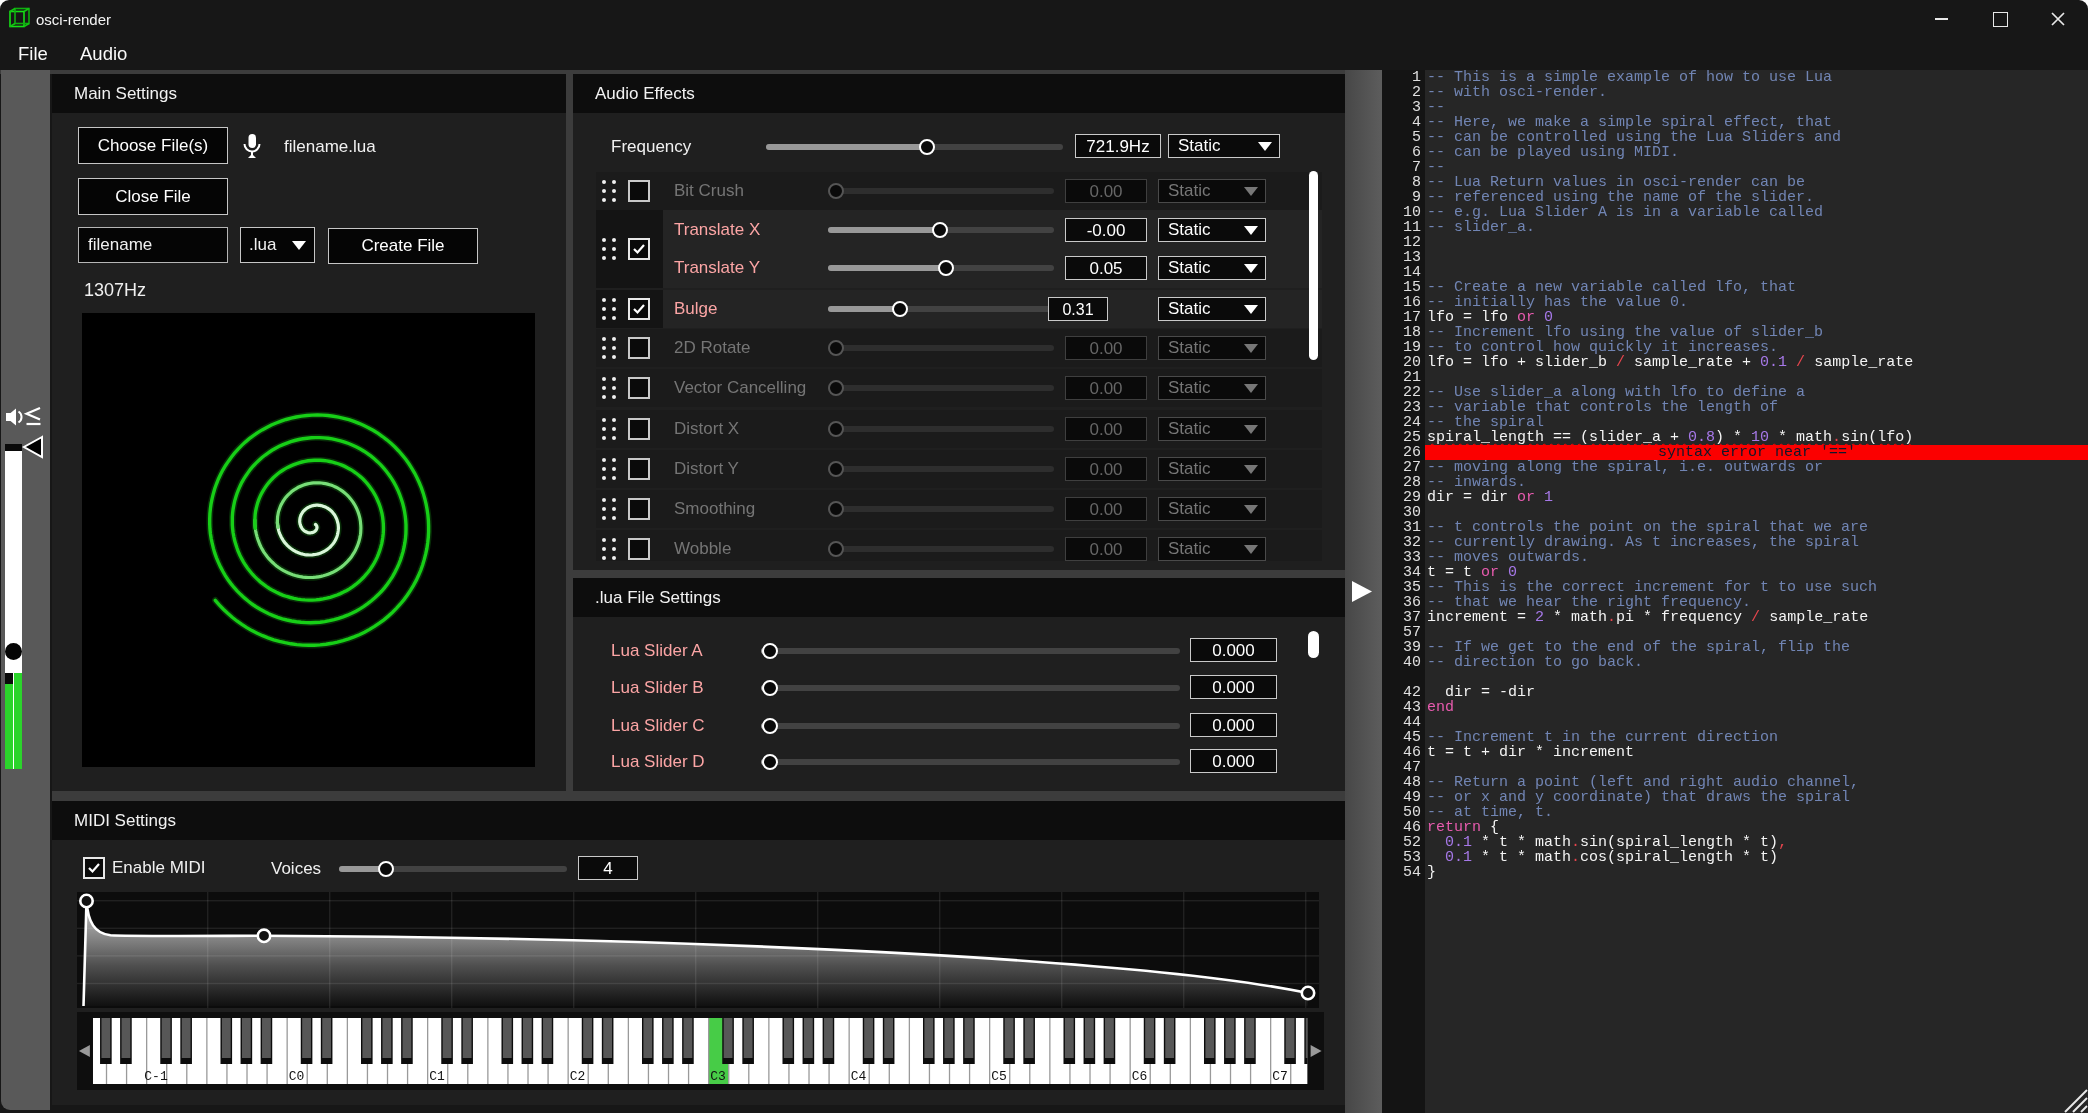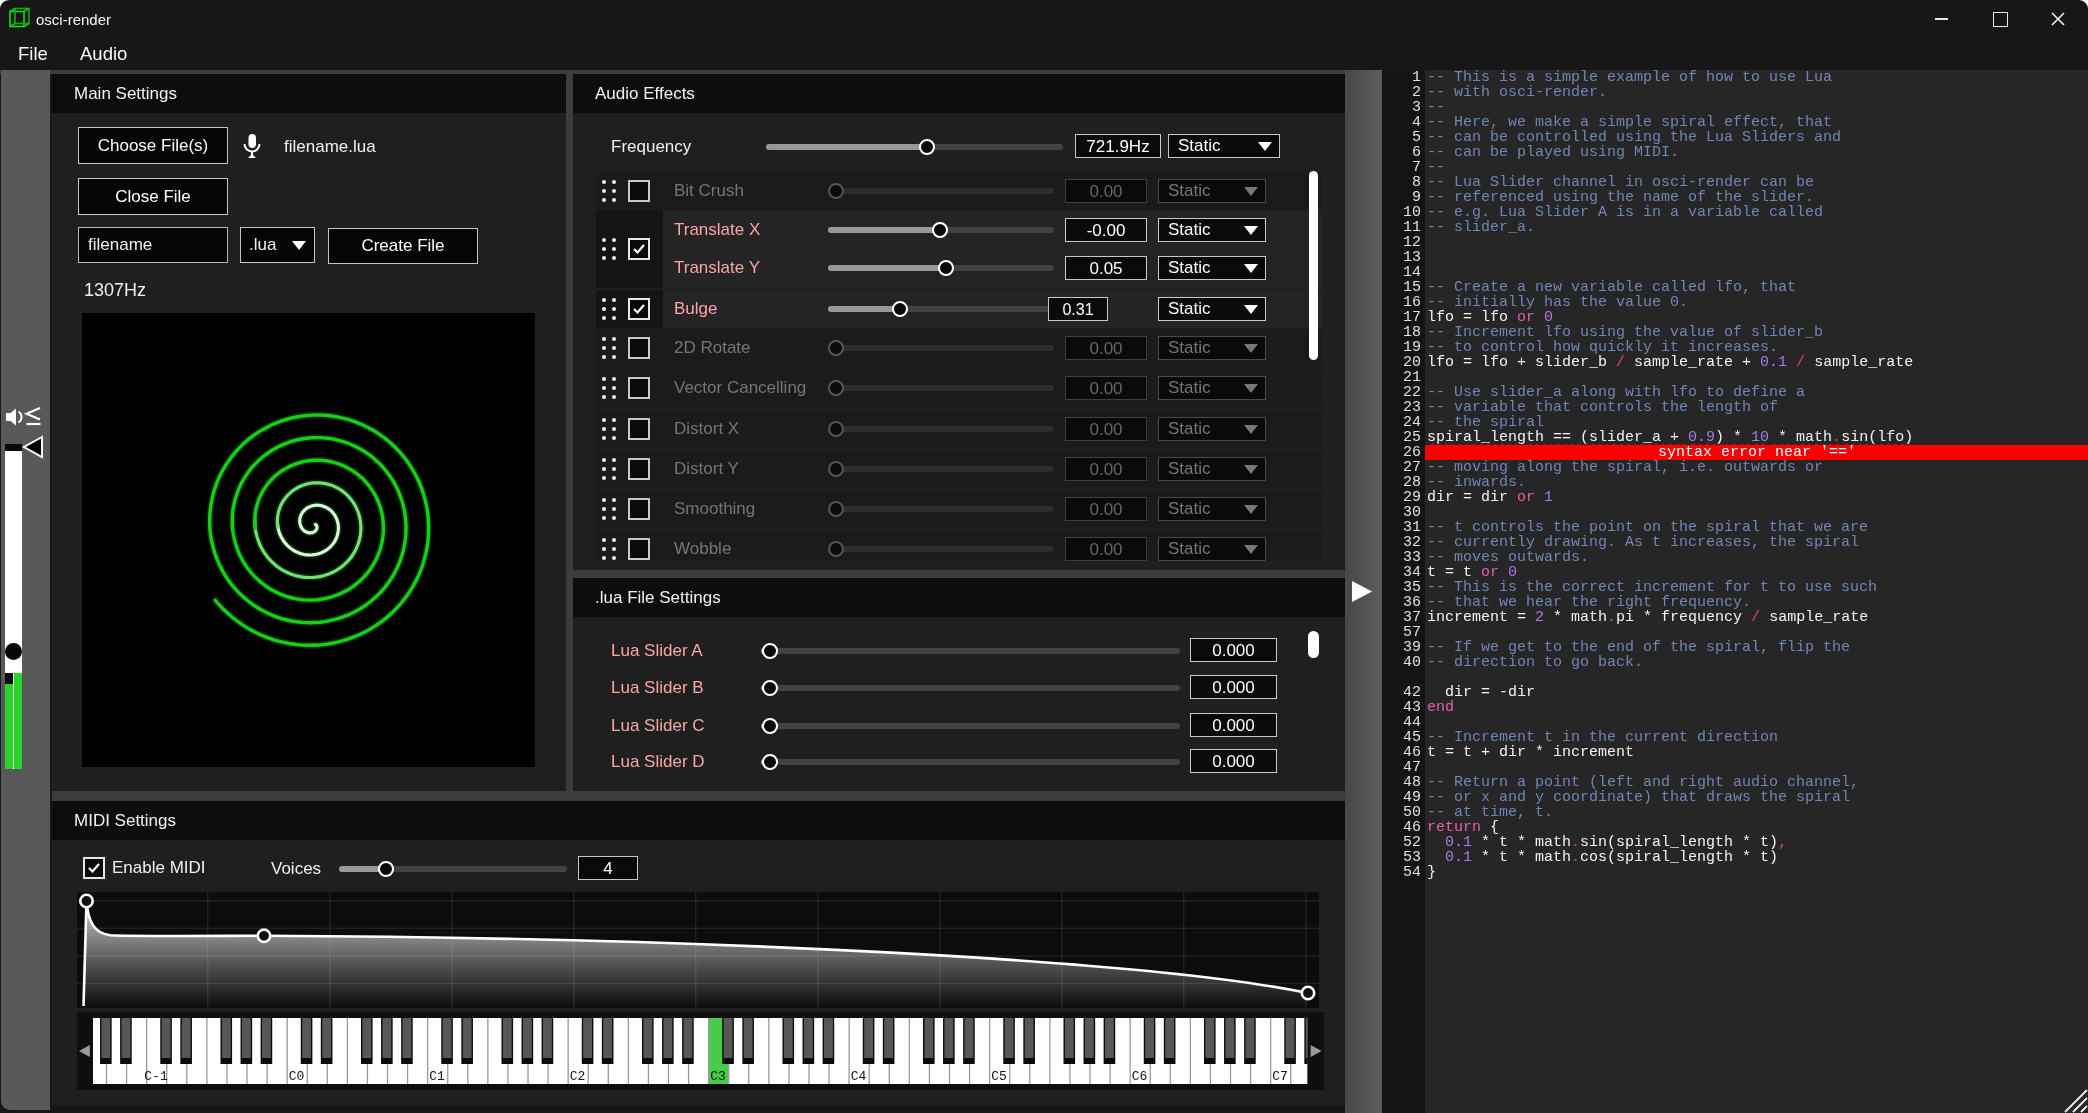--- a/index.html
+++ b/index.html
@@ -23,21 +23,21 @@
 .arr.dis2{border-top-color:#777}
 .elab{position:absolute;font-size:17px;color:#fca5a5;line-height:20px}
 .elab.dis3{color:#757575}
 .eline{position:absolute;left:1382px;width:706px;height:15px;font-family:"Liberation Mono",monospace;
  font-size:15px;line-height:15px;white-space:pre}
 .lnum{position:absolute;left:0;width:39px;text-align:right;color:#e0e0e0;background:#141414;height:15px;display:inline-block}
 .codetxt{position:absolute;left:45px}
 .w{color:#f4f4f4}.c{color:#7185b4}.k{color:#e85baf}.n{color:#a678e8}.o{color:#e5454d}
 .squig{text-decoration:underline wavy #f00 1px;text-underline-offset:2px}
 .errbar{position:absolute;left:43px;right:0;top:0;height:15px;background:#fb0000}
-.errtxt{position:absolute;left:233px;color:#ffffff;font-size:15px}
+.errtxt{position:absolute;left:233px;color:#0f172a;font-size:15px}
 </style></head><body>
 <div id="win">
 
 <svg class="abs" style="left:9px;top:7px" width="22" height="23" viewBox="0 0 22 23">
  <g fill="none" stroke="#16e016" stroke-width="1.6">
  <rect x="1" y="4.5" width="14" height="15"></rect>
  <rect x="6" y="1.5" width="14" height="15" stroke="#0fae0f"></rect>
  <path d="M1 4.5 L6 1.5 M15 4.5 L20 1.5 M1 19.5 L6 16.5 M15 19.5 L20 16.5" stroke="#12c512"></path>
  </g>
     </svg>
@@ -587,38 +587,38 @@
 
 <div class="abs" style="left:1382px;top:70px;width:706px;height:1043px;background:#262626"></div>
 <div class="abs" style="left:1382px;top:70px;width:43px;height:1043px;background:#141414"></div>
 <div class="eline" style="top:70px"><span class="lnum">1</span><span class="codetxt"><span class="c">-- This is a simple example of how to use Lua</span></span></div>
     <div class="eline" style="top:85px"><span class="lnum">2</span><span class="codetxt"><span class="c">-- with osci-render.</span></span></div>
     <div class="eline" style="top:100px"><span class="lnum">3</span><span class="codetxt"><span class="c">--</span></span></div>
     <div class="eline" style="top:115px"><span class="lnum">4</span><span class="codetxt"><span class="c">-- Here, we make a simple spiral effect, that</span></span></div>
     <div class="eline" style="top:130px"><span class="lnum">5</span><span class="codetxt"><span class="c">-- can be controlled using the Lua Sliders and</span></span></div>
     <div class="eline" style="top:145px"><span class="lnum">6</span><span class="codetxt"><span class="c">-- can be played using MIDI.</span></span></div>
     <div class="eline" style="top:160px"><span class="lnum">7</span><span class="codetxt"><span class="c">--</span></span></div>
-    <div class="eline" style="top:175px"><span class="lnum">8</span><span class="codetxt"><span class="c">-- Lua Slider channel in osci-render can be</span></span></div>
+    <div class="eline" style="top:175px"><span class="lnum">8</span><span class="codetxt"><span class="c">-- Lua Return values in osci-render can be</span></span></div>
     <div class="eline" style="top:190px"><span class="lnum">9</span><span class="codetxt"><span class="c">-- referenced using the name of the slider.</span></span></div>
     <div class="eline" style="top:205px"><span class="lnum">10</span><span class="codetxt"><span class="c">-- e.g. Lua Slider A is in a variable called</span></span></div>
     <div class="eline" style="top:220px"><span class="lnum">11</span><span class="codetxt"><span class="c">-- slider_a.</span></span></div>
     <div class="eline" style="top:235px"><span class="lnum">12</span><span class="codetxt"></span></div>
     <div class="eline" style="top:250px"><span class="lnum">13</span><span class="codetxt"></span></div>
     <div class="eline" style="top:265px"><span class="lnum">14</span><span class="codetxt"></span></div>
     <div class="eline" style="top:280px"><span class="lnum">15</span><span class="codetxt"><span class="c">-- Create a new variable called lfo, that</span></span></div>
     <div class="eline" style="top:295px"><span class="lnum">16</span><span class="codetxt"><span class="c">-- initially has the value 0.</span></span></div>
     <div class="eline" style="top:310px"><span class="lnum">17</span><span class="codetxt"><span class="w">lfo = lfo </span><span class="k">or</span><span class="w"> </span><span class="n">0</span></span></div>
     <div class="eline" style="top:325px"><span class="lnum">18</span><span class="codetxt"><span class="c">-- Increment lfo using the value of slider_b</span></span></div>
     <div class="eline" style="top:340px"><span class="lnum">19</span><span class="codetxt"><span class="c">-- to control how quickly it increases.</span></span></div>
     <div class="eline" style="top:355px"><span class="lnum">20</span><span class="codetxt"><span class="w">lfo = lfo + slider_b </span><span class="o">/</span><span class="w"> sample_rate + </span><span class="n">0.1</span><span class="w"> </span><span class="o">/</span><span class="w"> sample_rate</span></span></div>
     <div class="eline" style="top:370px"><span class="lnum">21</span><span class="codetxt"></span></div>
     <div class="eline" style="top:385px"><span class="lnum">22</span><span class="codetxt"><span class="c">-- Use slider_a along with lfo to define a</span></span></div>
     <div class="eline" style="top:400px"><span class="lnum">23</span><span class="codetxt"><span class="c">-- variable that controls the length of</span></span></div>
     <div class="eline" style="top:415px"><span class="lnum">24</span><span class="codetxt"><span class="c">-- the spiral</span></span></div>
-    <div class="eline" style="top:430px"><span class="lnum">25</span><span class="codetxt squig"><span class="w">spiral_length == (slider_a + </span><span class="n">0.9</span><span class="w">) * </span><span class="n">10</span><span class="w"> * math</span><span class="o">.</span><span class="w">sin(lfo)</span></span></div>
+    <div class="eline" style="top:430px"><span class="lnum">25</span><span class="codetxt squig"><span class="w">spiral_length == (slider_a + </span><span class="n">0.8</span><span class="w">) * </span><span class="n">10</span><span class="w"> * math</span><span class="o">.</span><span class="w">sin(lfo)</span></span></div>
     <div class="eline" style="top:445px"><span class="lnum">26</span><span class="errbar"><span class="errtxt">syntax error near '=='</span></span></div>
     <div class="eline" style="top:460px"><span class="lnum">27</span><span class="codetxt"><span class="c">-- moving along the spiral, i.e. outwards or</span></span></div>
     <div class="eline" style="top:475px"><span class="lnum">28</span><span class="codetxt"><span class="c">-- inwards.</span></span></div>
     <div class="eline" style="top:490px"><span class="lnum">29</span><span class="codetxt"><span class="w">dir = dir </span><span class="k">or</span><span class="w"> </span><span class="n">1</span></span></div>
     <div class="eline" style="top:505px"><span class="lnum">30</span><span class="codetxt"></span></div>
     <div class="eline" style="top:520px"><span class="lnum">31</span><span class="codetxt"><span class="c">-- t controls the point on the spiral that we are</span></span></div>
     <div class="eline" style="top:535px"><span class="lnum">32</span><span class="codetxt"><span class="c">-- currently drawing. As t increases, the spiral</span></span></div>
     <div class="eline" style="top:550px"><span class="lnum">33</span><span class="codetxt"><span class="c">-- moves outwards.</span></span></div>
     <div class="eline" style="top:565px"><span class="lnum">34</span><span class="codetxt"><span class="w">t = t </span><span class="k">or</span><span class="w"> </span><span class="n">0</span></span></div>
     <div class="eline" style="top:580px"><span class="lnum">35</span><span class="codetxt"><span class="c">-- This is the correct increment for t to use such</span></span></div>

